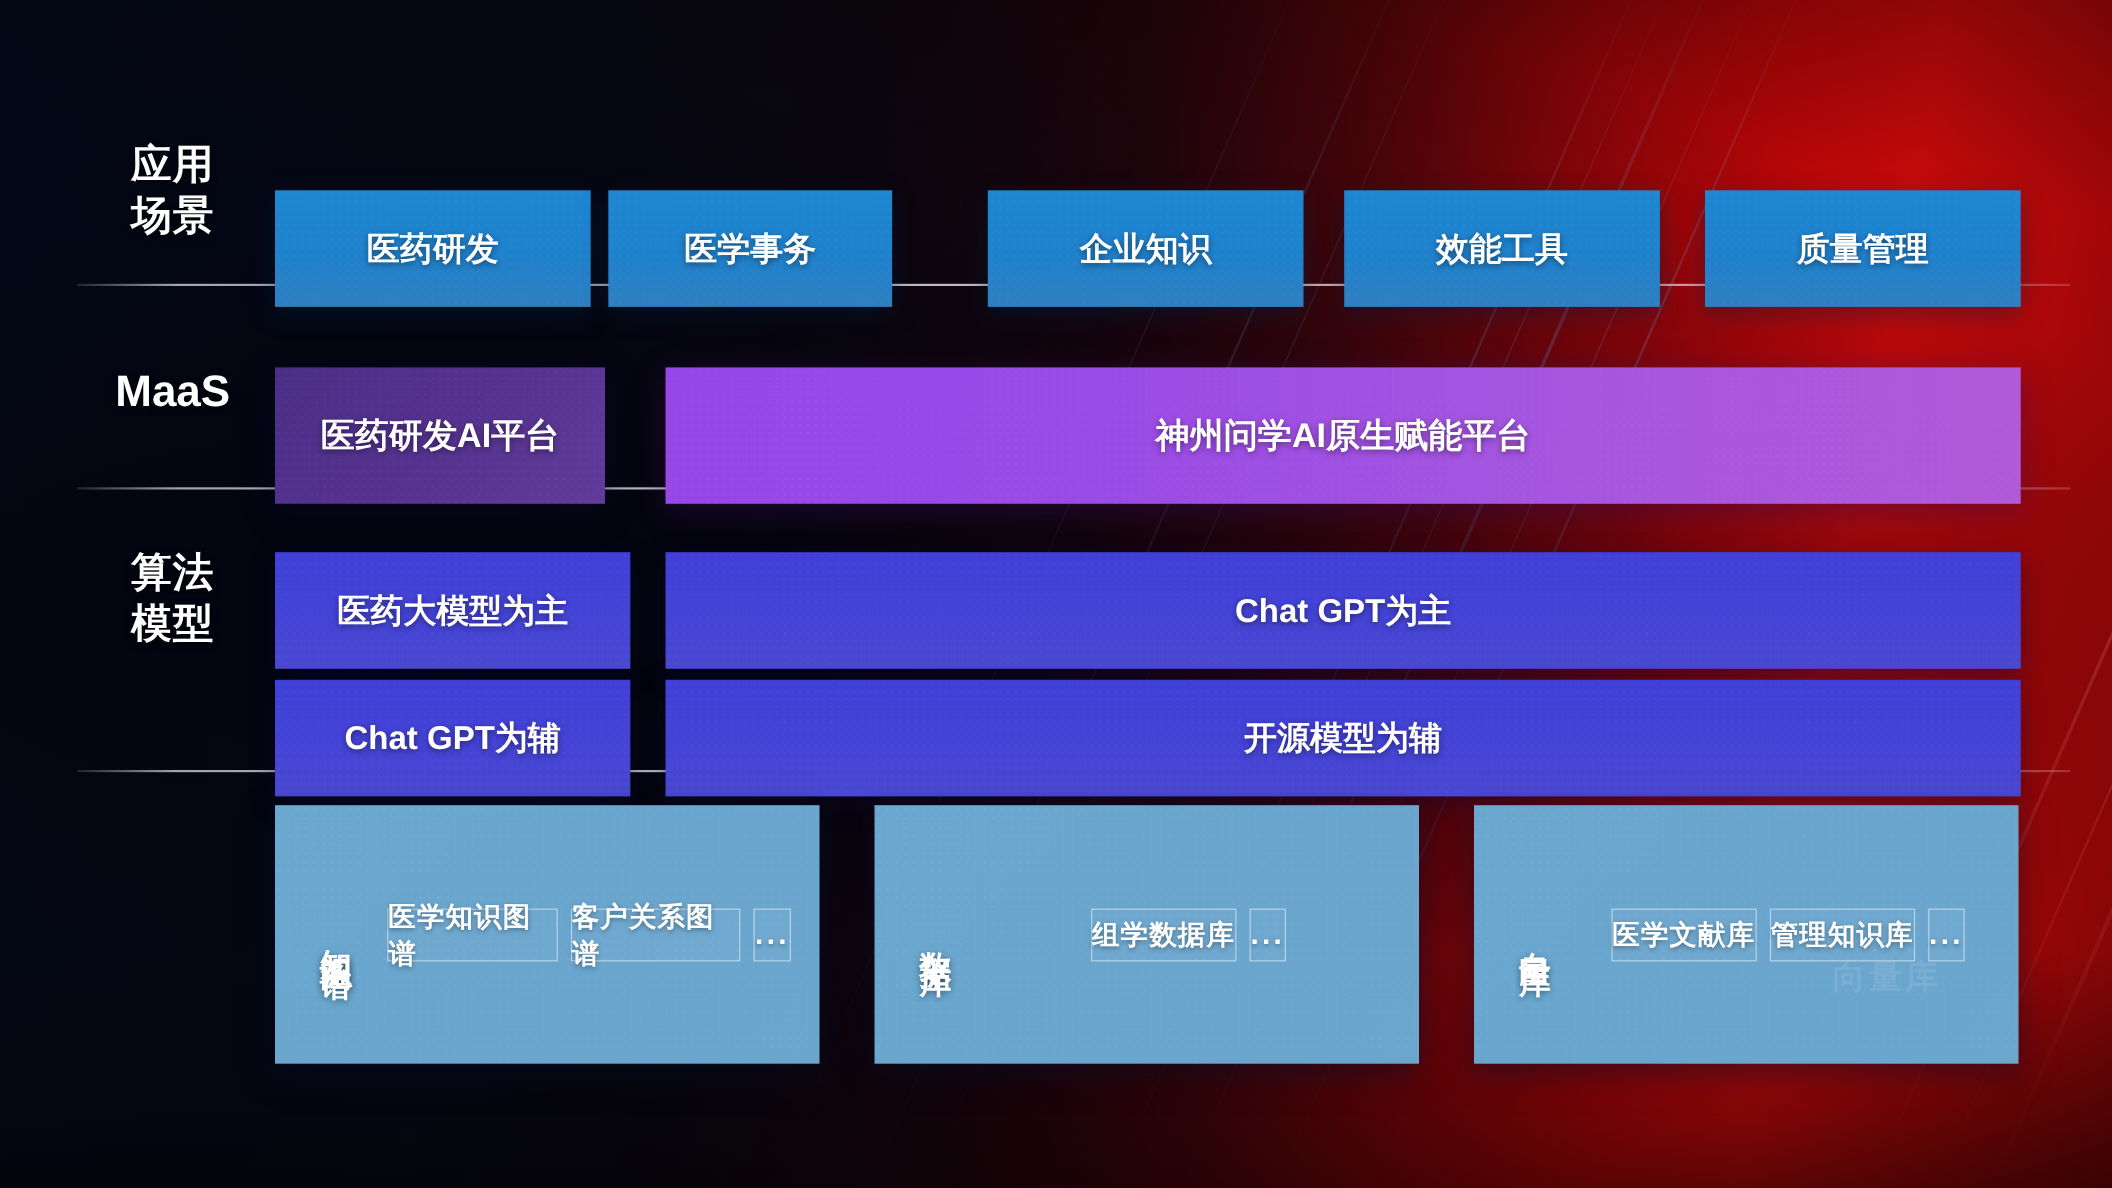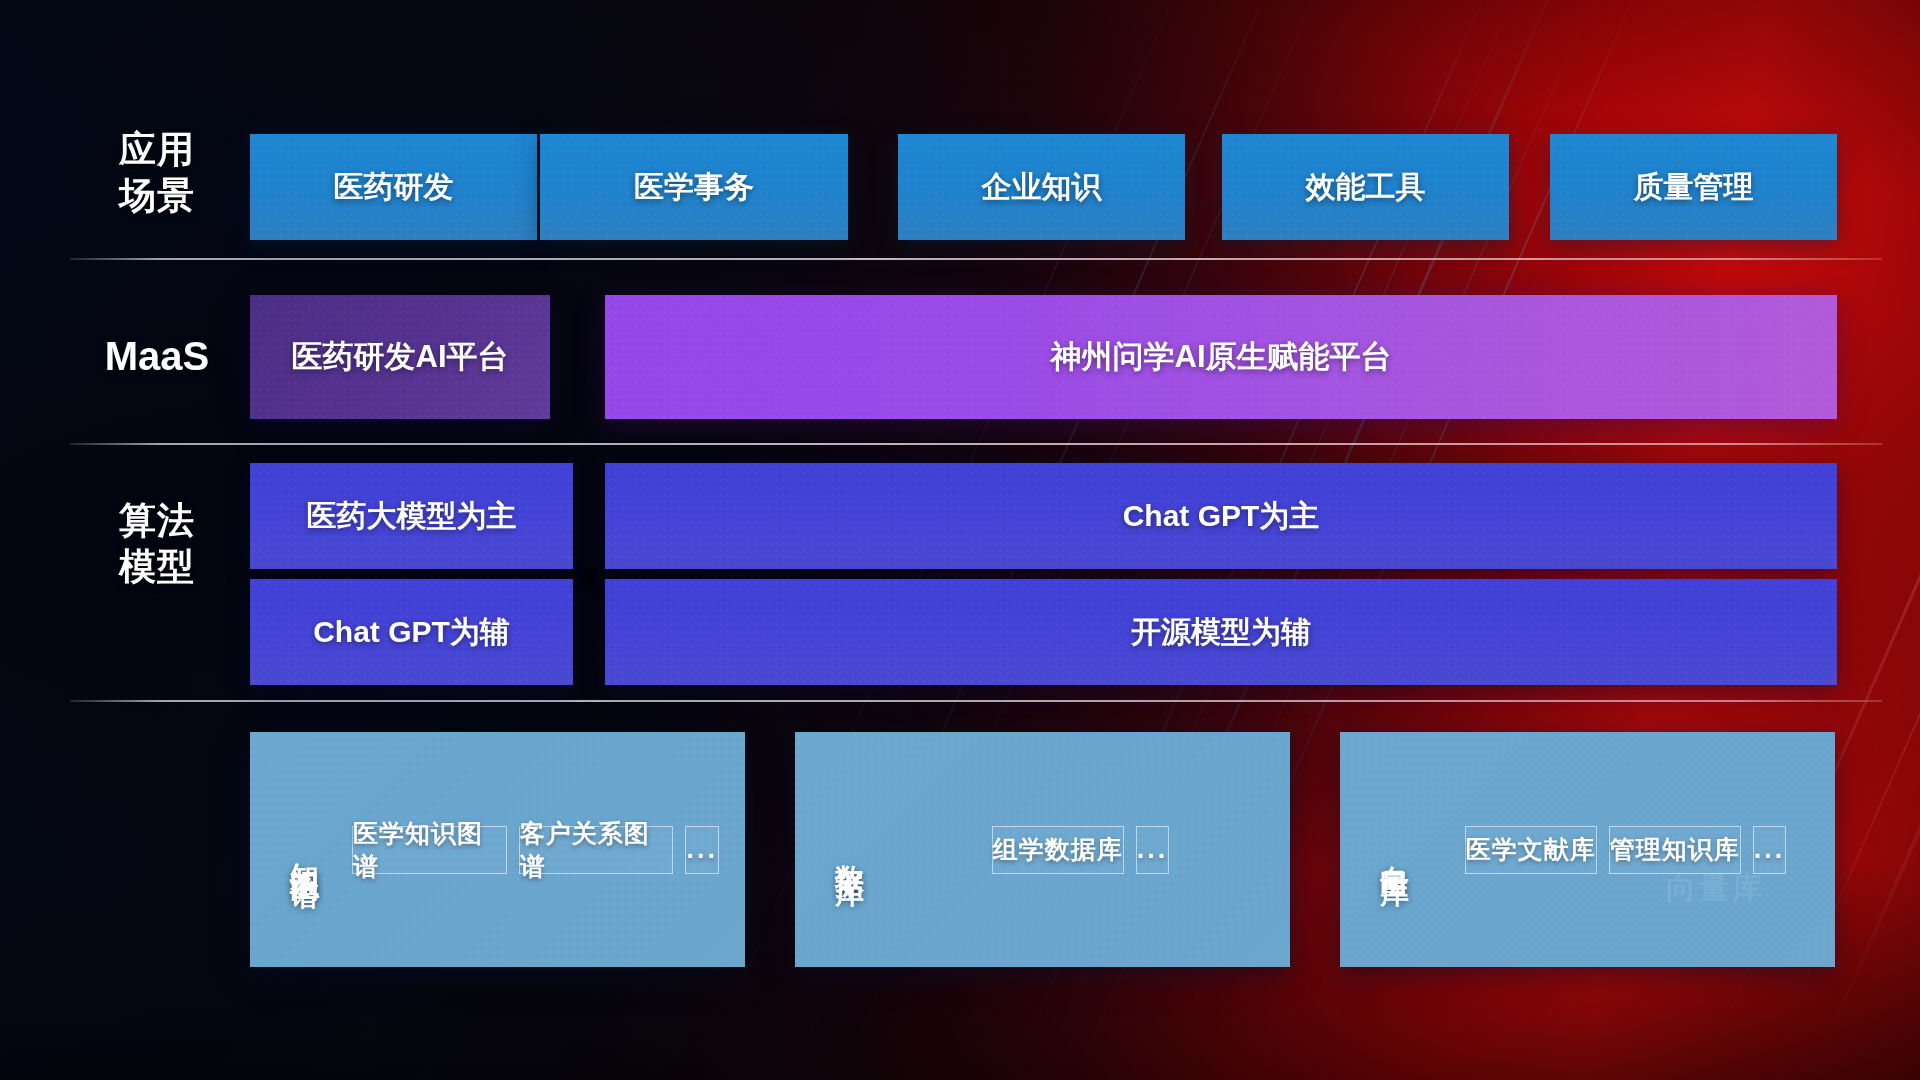--- a/index.html
+++ b/index.html
@@ -80,20 +80,21 @@
 
   .box {
     position: absolute;
     display: flex;
     align-items: center;
     justify-content: center;
     color: #ffffff;
     font-weight: 700;
     text-shadow: 0 2px 6px rgba(0,0,0,.45);
     overflow: hidden;
+    margin-top: 39px;
   }
   .box::after {
     
     content: "";
     position: absolute;
     inset: 0;
     background-image: radial-gradient(rgba(255,255,255,.10) 1px, transparent 1.1px);
     background-size: 7px 7px;
     opacity: .35;
     pointer-events: none;
@@ -253,21 +254,21 @@
 
   <div class="row-label" style="top:498px;">算法
 模型</div>
 
 
   <div class="divider" style="top:258px;"></div>
   <div class="divider" style="top:443px;"></div>
   <div class="divider" style="top:700px;"></div>
 
   <div class="box app" style="left:250px;  width:287px;">医药研发</div>
-  <div class="box app" style="left:540px;  width:308px;">医学事务</div>
+  <div class="box app" style="left:553px;  width:258px;">医学事务</div>
   <div class="box app" style="left:898px;  width:287px;">企业知识</div>
   <div class="box app" style="left:1222px; width:287px;">效能工具</div>
   <div class="box app" style="left:1550px; width:287px;">质量管理</div>
 
   <div class="box maas-left">医药研发AI平台</div>
   <div class="box maas-right">神州问学AI原生赋能平台</div>
 
   <div class="box algo r1 right">Chat GPT为主</div>
   <div class="box algo r1 left">医药大模型为主</div>
   <div class="box algo r2 left">Chat GPT为辅</div>

